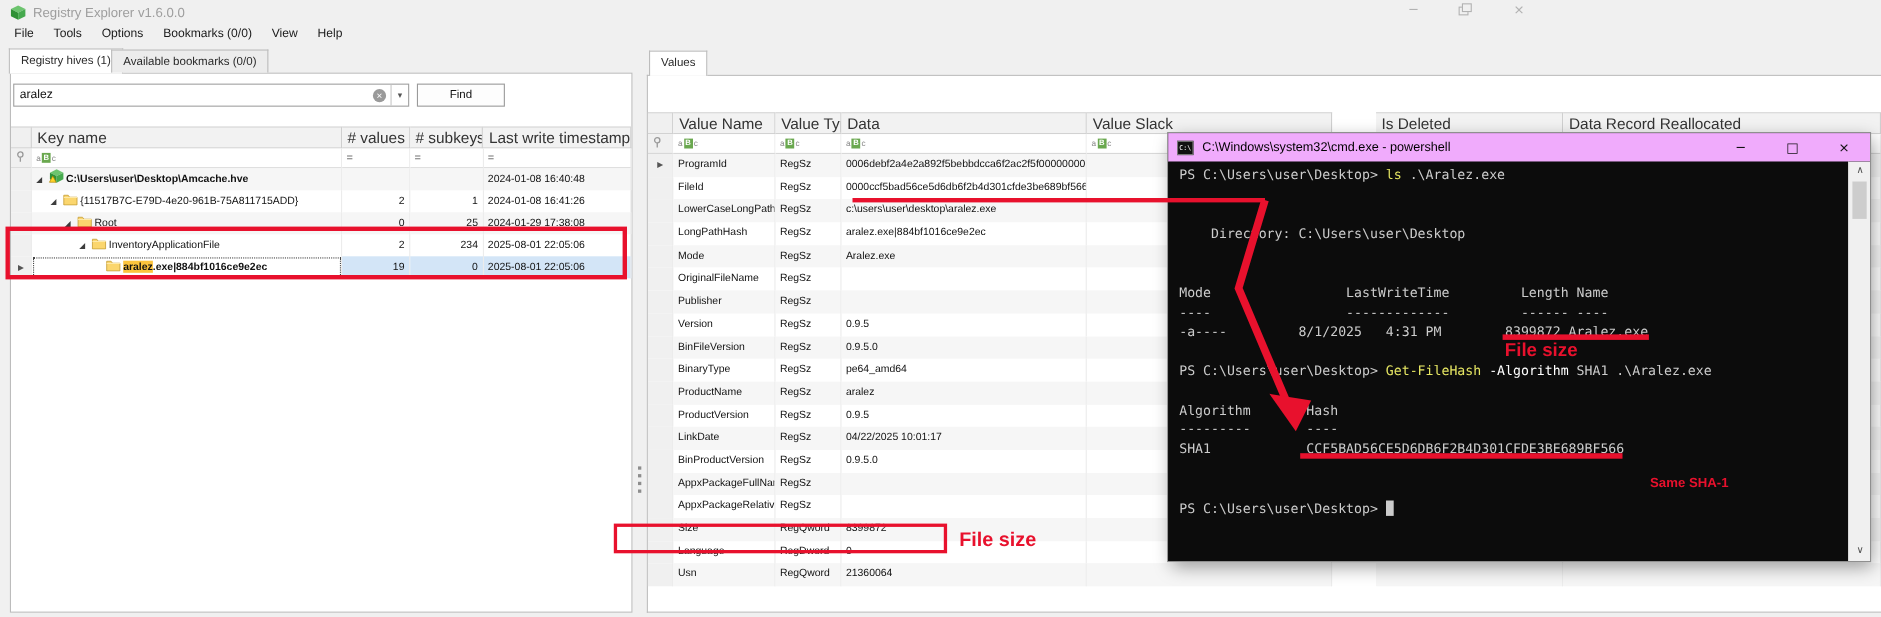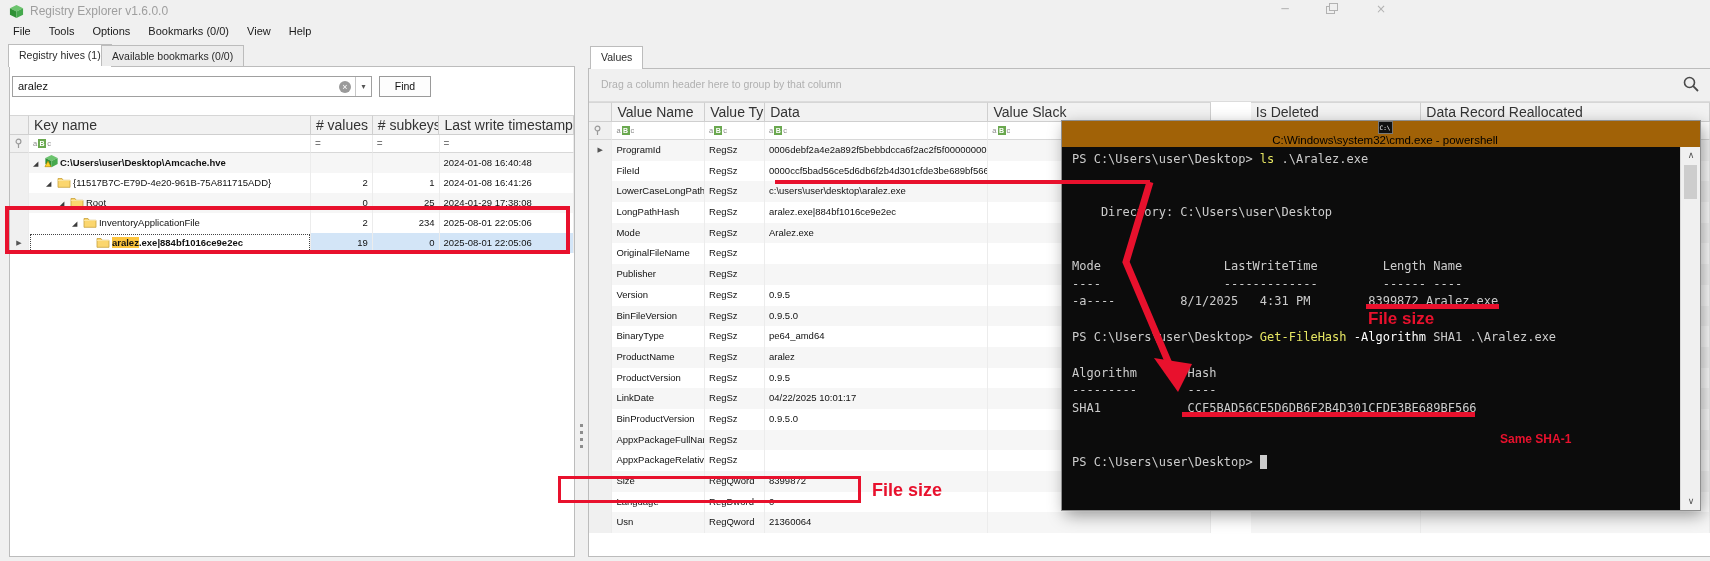--- a/index.html
+++ b/index.html
@@ -26,21 +26,21 @@
   #tab-hives{left:8px; top:44px;}
   #tab-bookmarks{left:101px; top:45px; height:21px;}
   #tab-values{left:590px; top:46px;}
 
   
   .left-panel{position:absolute; left:9px; top:66px; width:566px; height:491px; background:#fff; border:1px solid var(--border); z-index:2;}
   .search-box{position:absolute; left:2px; top:9px; width:360px; height:21px; border:1px solid #a0a0a0; background:#fff;}
   .search-text{position:absolute; left:5px; top:3px; font-size:11px; color:#111;}
   .clear-btn{position:absolute; right:20px; top:3.5px; width:12px; height:12px; border-radius:50%; background:#9a9a9a; color:#fff; font-size:9px; line-height:12px; text-align:center;}
   .dd-btn{position:absolute; right:0; top:0; width:16px; height:19px; border-left:1px solid #c7c7c7; color:#555; font-size:8px; text-align:center; line-height:19px; font-family:"DejaVu Sans",sans-serif;}
-  .find-btn{position:absolute; left:369px; top:9px; width:52px; height:21px; border:1px solid #9a9a9a; background:#fdfdfd; font-size:10.5px; text-align:center; line-height:19px; color:#111;}
+  .find-btn{position:absolute; left:369px; top:9px; width:80px; height:21px; border:1px solid #9a9a9a; background:#fdfdfd; font-size:10.5px; text-align:center; line-height:19px; color:#111;}
 
   .tree-grid{position:absolute; left:0; top:48px; right:0;}
   .grid-row{display:flex; align-items:stretch;}
   .hcell{background:var(--hdr); border-right:1px solid #cfcfcf; border-top:1px solid #d6d6d6; border-bottom:1px solid #cfcfcf; font-size:14px; color:#333; padding:0 5px; line-height:19px; height:20px; overflow:hidden; white-space:nowrap;}
   .fcell{background:#fff; border-right:1px solid #ececec; border-bottom:1px solid #d8d8d8; height:18px; padding:0 4px; display:flex; align-items:center; overflow:hidden;}
   .rcell{border-right:1px solid #ececec; height:100%; padding:0 4px; font-size:9.5px; line-height:20px; overflow:hidden; white-space:nowrap; color:#111;}
   .tc-ind{width:19px; background:#f0f0f0;} .tc0{width:283px;} .tc1{width:62px;} .tc2{width:67px;} .tc3{width:135px;}
   .num{text-align:right;}
   .trow{display:flex; height:20px;}
   .trow.alt .rcell{background:var(--alt);}
@@ -69,21 +69,21 @@
   .find-glass{position:absolute; right:10px; top:6px; width:18px; height:18px;}
   .values-grid{position:absolute; left:0; top:33px; right:0;}
   .vc-ind{width:24px; background:#f0f0f0;} .vc0{width:96px;} .vc1{width:62px;} .vc2{width:232px;} .vc3{width:231px;} .vc4{width:177px;margin-left:40px;} .vc5{width:300px;}
   .vrow{display:flex; height:20.7px;}
   .vrow.alt .rcell{background:var(--alt);}
   .vrow.alt .vc-ind{background:#f0f0f0;}
   .vrow .rcell{line-height:20.7px;}
 
   
   .terminal{position:absolute; left:1062px; top:121px; width:638px; height:389px; z-index:30; box-shadow:0 0 0 1px #8f8f8f, 3px 5px 16px rgba(0,0,0,.4); background:#0c0c0c;}
-  .term-title{position:absolute; left:0; top:0; right:0; height:26px; background:#a16207; display:flex; align-items:center;flex-direction:column;}
+  .term-title{position:absolute; left:0; top:0; right:0; height:26px; background:#f0abfc; display:flex; align-items:center;}
   .term-icon{width:15px; height:13px; background:#111; border:1px solid #777; color:#fff; font-size:6px; line-height:11px; text-align:center; margin-left:8px; font-family:"DejaVu Sans Mono",monospace;}
   .term-title-text{font-size:11.5px; color:#000; margin-left:8px; white-space:nowrap;}
   .term-controls{margin-left:auto; display:flex; height:100%;}
   .term-controls .tc-btn{width:47px; text-align:center; line-height:26px; font-size:12px; color:#111; font-family:"DejaVu Sans",sans-serif;}
   .term-body{position:absolute; left:0; top:26px; right:0; bottom:0; background:#0c0c0c; padding:4px 42px 0 10px; overflow:hidden;}
   .tl{font-family:"DejaVu Sans Mono",monospace; font-size:12px; line-height:17.8px; white-space:pre; color:#cccccc;}
   .seg.cmd{color:#e5e562;} .seg.param{color:#ffffff;text-align:right;} .seg.plain{color:#cccccc;}
   .seg.cursor{background:#cccccc; color:#cccccc;}
   .term-scroll{position:absolute; top:26px; right:0; bottom:0; width:20px; background:#f0f0f0; border-left:1px solid #d9d9d9;}
   .term-scroll .arr{position:absolute; left:0; width:20px; height:15px; text-align:center; color:#4f4f4f; font-size:9px; line-height:15px; font-family:"DejaVu Sans",sans-serif;}
@@ -233,27 +233,20 @@
   </div>
 
   <div class="split-dots">
       <i></i>
       <i></i>
       <i></i>
       <i></i>
     </div>
 
   <div class="values-panel">
-    <div class="group-bar">
-      <span class="group-hint">Drag a column header here to group by that column</span>
-      <svg class="find-glass" viewBox="0 0 18 18">
-        <circle cx="7.5" cy="7.5" r="5" fill="none" stroke="#4a4a4a" stroke-width="1.6"></circle>
-        <line x1="11.2" y1="11.2" x2="16" y2="16" stroke="#4a4a4a" stroke-width="1.8"></line>
-      </svg>
-    </div>
     <div class="values-grid">
       <div class="grid-row" id="values-header">
           <div class="hcell vc-ind"></div>
           <div class="hcell vc0">Value Name</div>
           <div class="hcell vc1">Value Type</div>
           <div class="hcell vc2">Data</div>
           <div class="hcell vc3">Value Slack</div>
           <div class="hcell vc4">Is Deleted</div>
           <div class="hcell vc5">Data Record Reallocated</div>
         </div>

